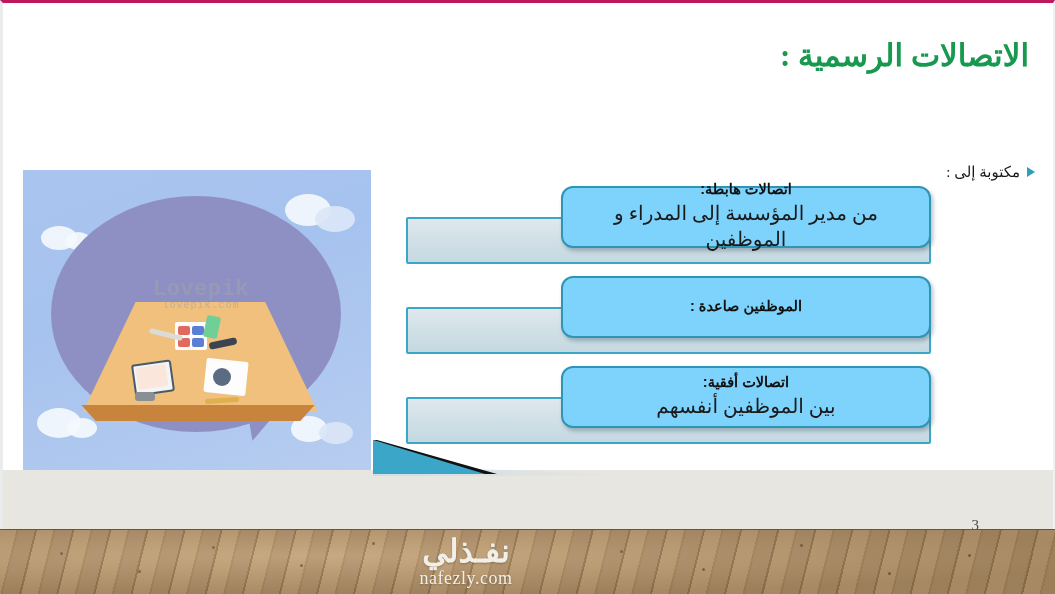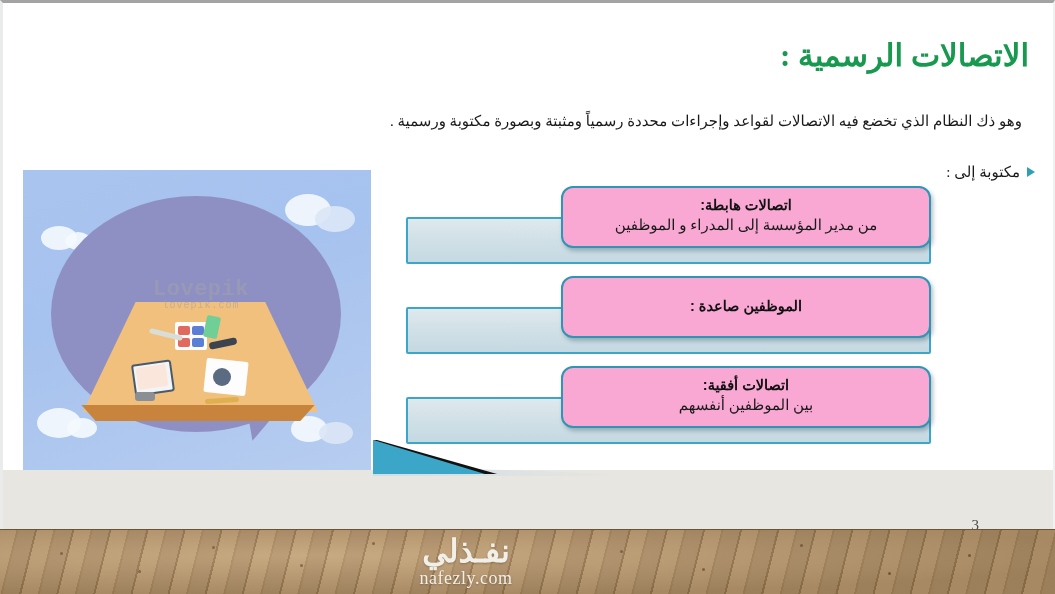--- a/index.html
+++ b/index.html
@@ -20,21 +20,21 @@
     background: #ffffff;
   }
 
   
   #slide {
     position: absolute;
     left: 0; top: 0;
     width: 1055px;
     height: 529px;
     background: #ffffff;
-    border-top: 3px solid #a3a3a3;
+    border-top: 3px solid #be185d;
     border-left: 3px solid #e9eceb;
     border-right: 2px solid #f0f2f1;
     overflow: hidden;
   }
 
   
   #slide-bottom-wash {
     position: absolute;
     left: 0;
     top: 467px;
@@ -228,42 +228,42 @@
     background: linear-gradient(180deg, #dfe9ee 0%, #cfdfe6 55%, #c5d9e2 100%);
     border: 2px solid #3ba6c8;
     border-radius: 2px;
   }
   .callout .whitebox {
     position: absolute;
     right: 0px;
     top: 0px;
     width: 370px;
     height: 62px;
-    background: #f9a8d4;
+    background: #7dd3fc;
     border: 2.5px solid #2f95b5;
     border-radius: 12px;
     box-shadow: 2px 3px 4px rgba(60,90,105,.38);
     display: flex;
     flex-direction: column;
     align-items: center;
     justify-content: center;
     padding: 2px 12px 4px;
     direction: rtl;
   }
   .callout .c-head {
     font-family: "Liberation Sans", sans-serif;
     font-weight: bold;
     font-size: 14.5px;
     color: #111111;
     line-height: 1.25;
     text-align: center;
   }
   .callout .c-sub {
     font-family: "Liberation Serif", serif;
-    font-size: 15px;
+    font-size: 20px;
     color: #1a1a1a;
     line-height: 1.3;
     text-align: center;
     margin-top: 2px;
   }
 
   #callout-1 { left: 403px; top: 183px; }
   #callout-2 { left: 403px; top: 273px; }
   #callout-3 { left: 403px; top: 363px; }
 
@@ -347,21 +347,20 @@
 <body>
 
 <div id="stage">
 
   <div id="slide">
 
     <div id="slide-bottom-wash"></div>
 
     <div id="title">الاتصالات الرسمية :</div>
 
-    <div id="body-para">وهو ذك النظام الذي تخضع فيه الاتصالات لقواعد وإجراءات محددة رسمياً ومثبتة وبصورة مكتوبة ورسمية .</div>
 
     <div id="bullet-row">
       <span class="bullet-arrow"></span>
       <span id="bullet-text">مكتوبة إلى :</span>
     </div>
 
     <div id="illustration">
 
       <div class="cloud" style="left:18px;  top:56px;  width:36px; height:24px;"></div>
       <div class="cloud" style="left:42px;  top:62px;  width:26px; height:18px;"></div>

